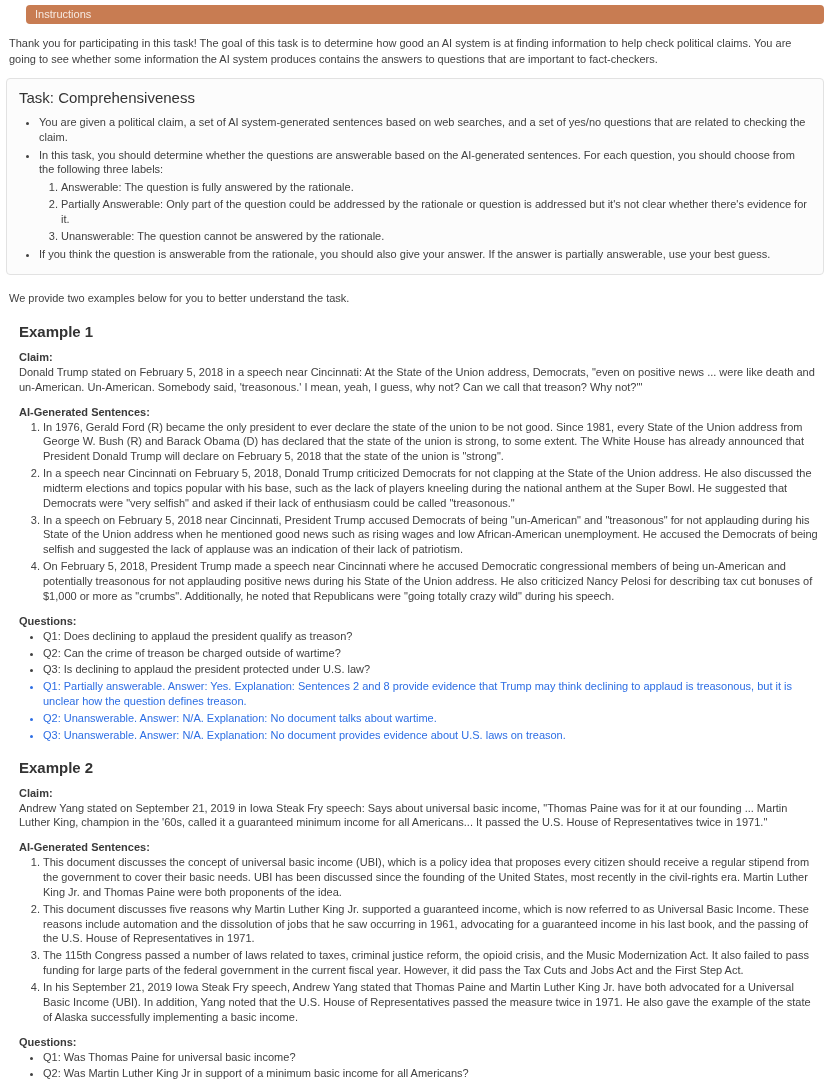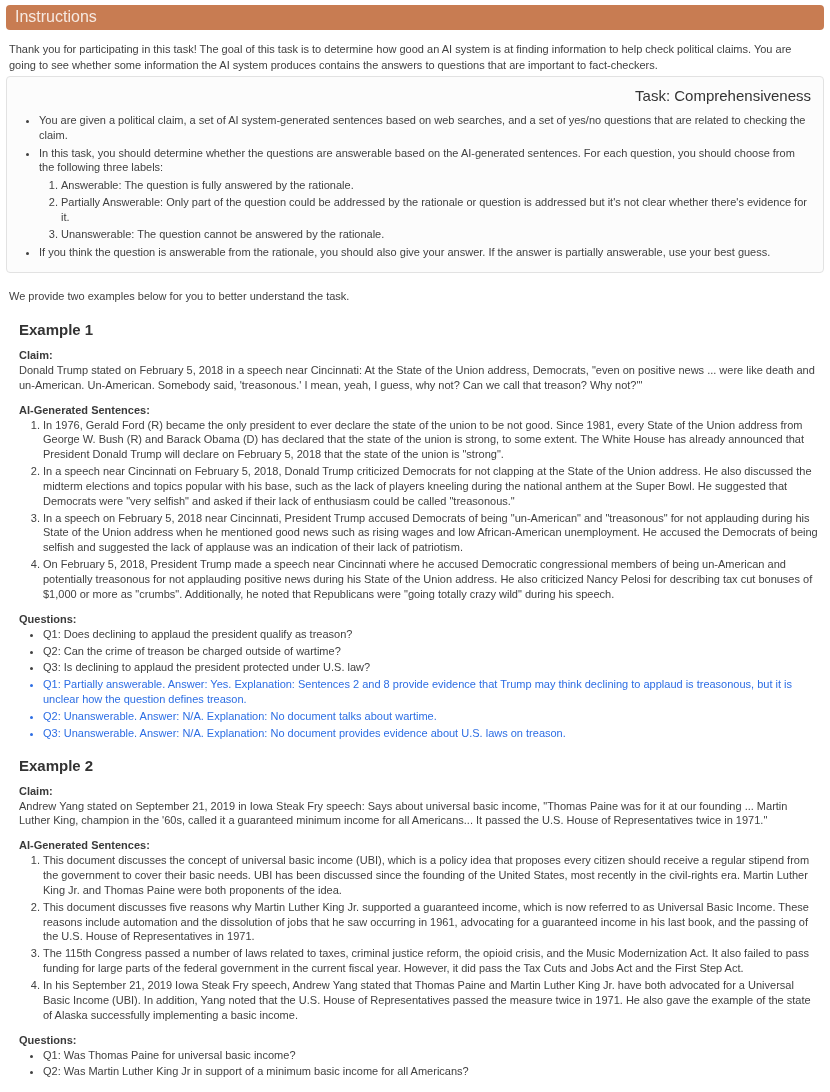--- a/index.html
+++ b/index.html
@@ -11,33 +11,34 @@
     width: 830px;
   }
   .page { padding: 5px 6px 14px 6px; }
 
   
   .instructions-bar {
     background: #c87c52;
     color: #f6e9e1;
     border-radius: 4px;
     padding: 3px 9px 4px 9px;
-    font-size: 16px;
+    font-size: 11px;
+    margin-left: 20px;
   }
 
-  .intro { margin: 12px 3px 2px 3px; line-height: 1.45; color: #414141; }
+  .intro { margin: 12px 3px 10px 3px; line-height: 1.45; color: #414141; }
 
   
   .task-box {
     border: 1px solid #e2e2e2;
     background: #fcfcfc;
     border-radius: 4px;
     padding: 8px 12px 10px 12px;
   }
-  .task-box h2 { font-size: 15px; font-weight: 400; color: #333; margin: 2px 0 9px 0; text-align: right; }
+  .task-box h2 { font-size: 15px; font-weight: 400; color: #333; margin: 2px 0 9px 0; }
   ul.bul { margin: 0; padding-left: 20px; list-style: disc; }
   ul.bul li { margin-bottom: 3px; line-height: 1.35; }
   ol.sub { margin: 3px 0 3px 0; padding-left: 22px; }
   ol.sub li { margin-bottom: 2px; line-height: 1.35; }
   .b { font-weight: normal; }
 
   .examples-intro { margin: 16px 3px 4px 3px; line-height: 1.4; }
 
   
   .example { margin-left: 13px; margin-right: 4px; }

